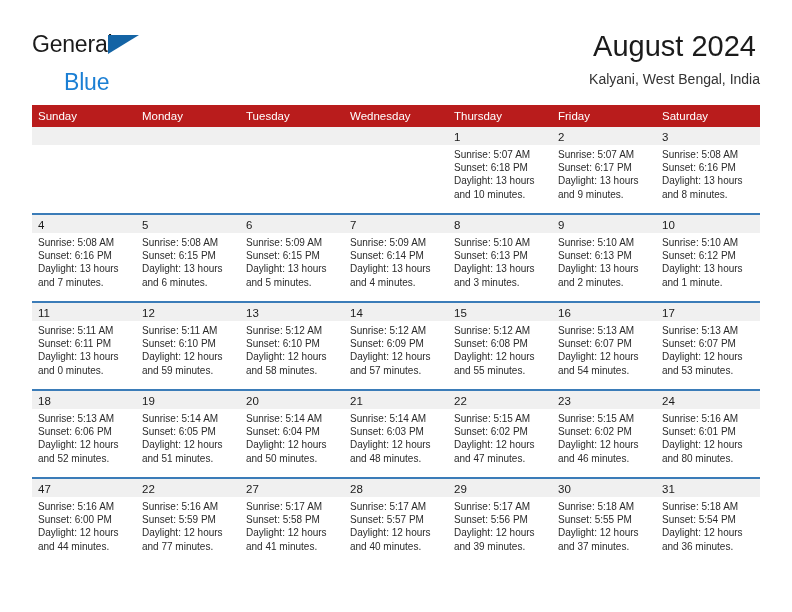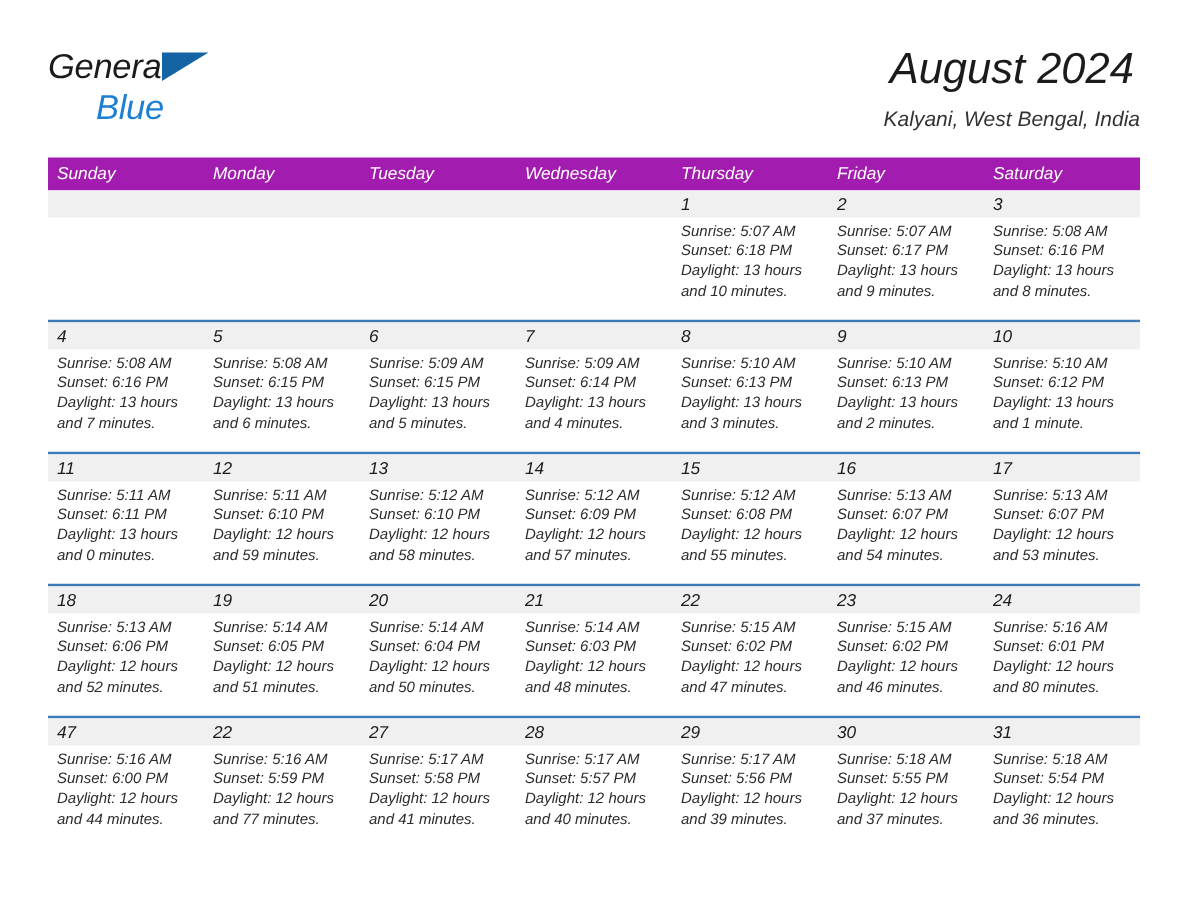--- a/index.html
+++ b/index.html
@@ -12,21 +12,20 @@
     height: 612px;
     font-family: "Liberation Sans", sans-serif;
     color: #222222;
     overflow: hidden;
   }
   .page {
     position: relative;
     width: 792px;
     height: 448px;
     box-sizing: border-box;
-    font-style: italic;
   }
 
   
   .header {
     position: absolute;
     left: 32px;
     top: 28px;
     right: 32px;
     height: 68px;
   }
@@ -54,21 +53,21 @@
     height: 0;
     border-left: 31px solid #1464a5;
     border-bottom: 19px solid transparent;
   }
   .brand-bottom {
     font-size: 23px;
     line-height: 24px;
     color: #1b7fd4;
     letter-spacing: -0.2px;
     margin-left: 32px;
-    margin-top: 1px;
+    margin-top: 12px;
   }
 
   .title-block {
     position: absolute;
     right: 0;
     top: 0;
     text-align: right;
   }
   .cal-title {
     font-size: 29px;
@@ -88,21 +87,21 @@
 
   
   .calendar {
     position: absolute;
     left: 32px;
     top: 105px;
     width: 728px;
   }
   .weekday-row {
     display: flex;
-    background: #a21caf;
+    background: #b91c1c;
     height: 22px;
   }
   .weekday {
     flex: 1 1 0;
     color: #ffffff;
     font-size: 11.5px;
     line-height: 22px;
     padding-left: 6px;
     box-sizing: border-box;
     white-space: nowrap;

